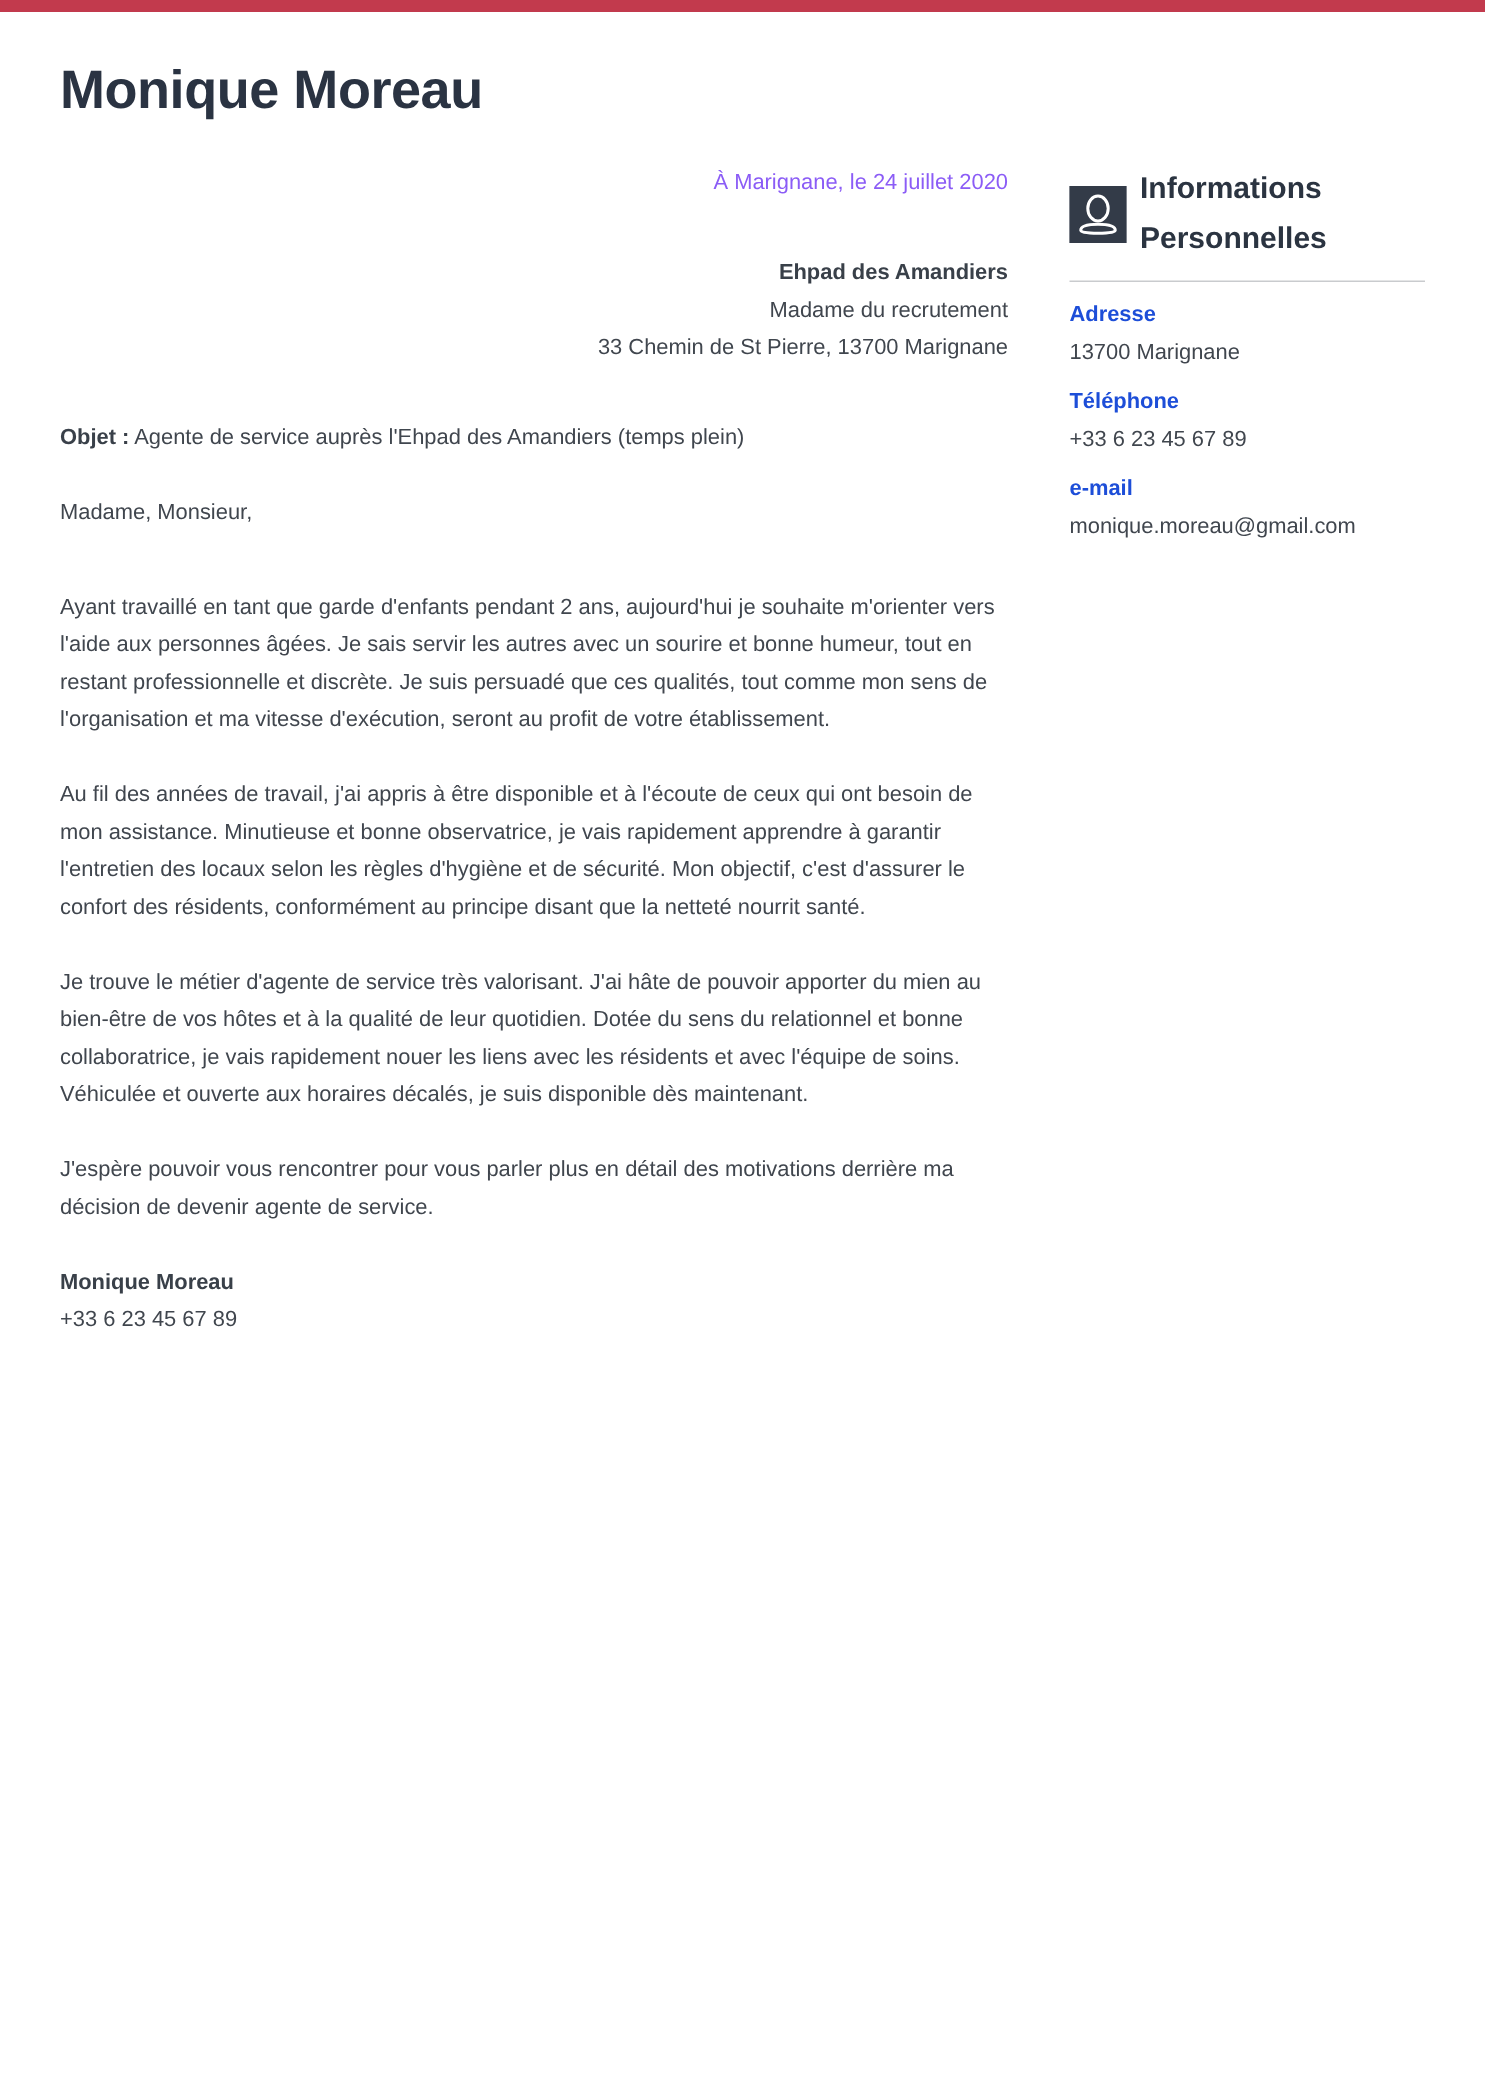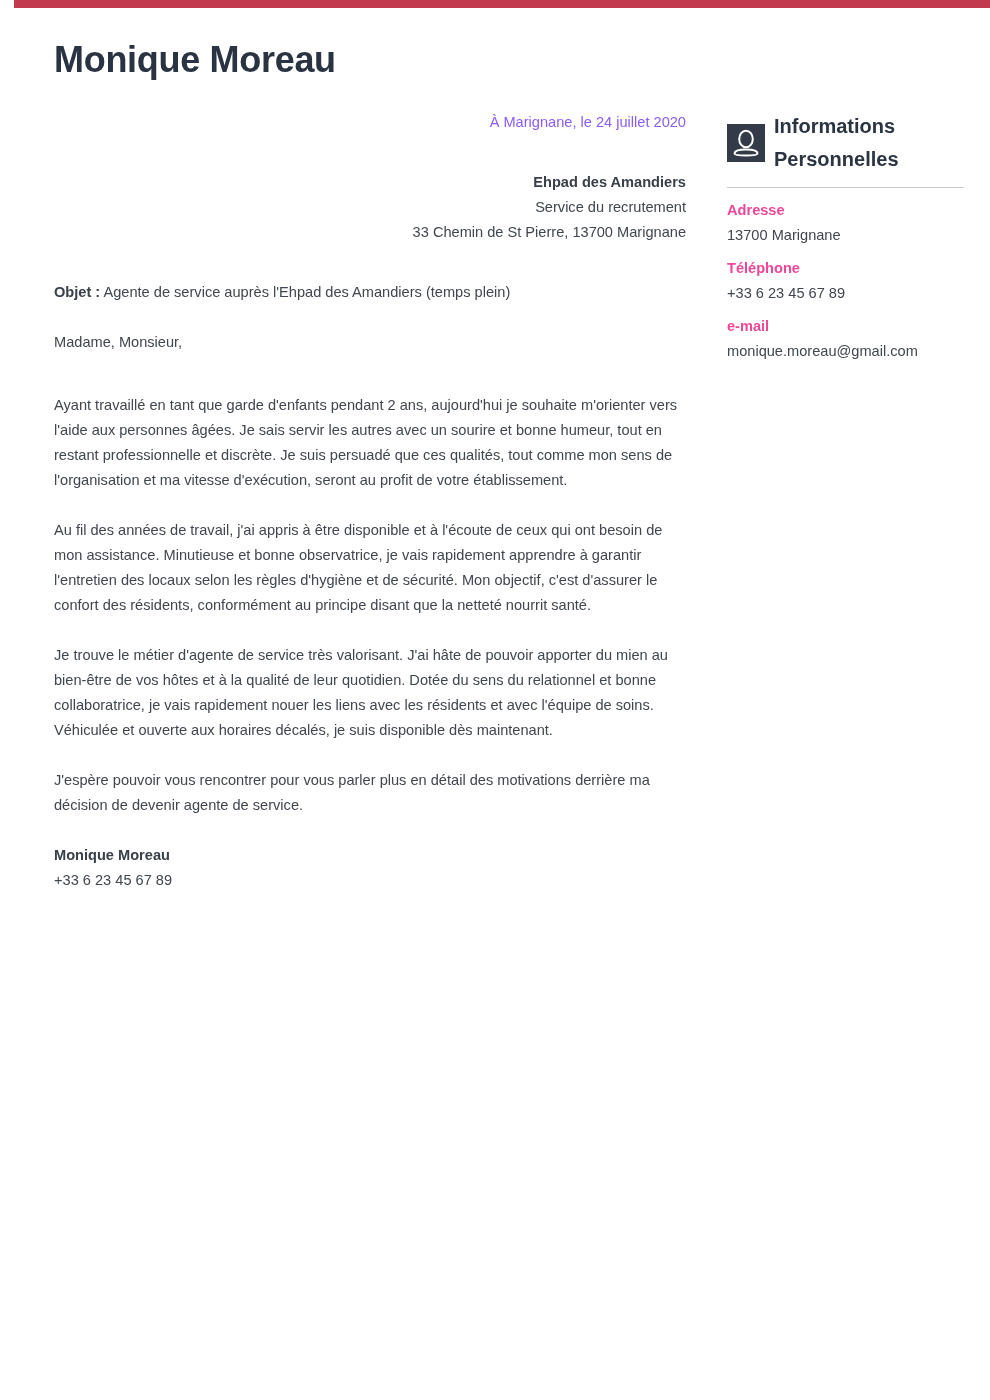--- a/index.html
+++ b/index.html
@@ -5,21 +5,21 @@
   * { margin: 0; padding: 0; box-sizing: border-box; }
   html, body { background: #ffffff; }
   body {
     width: 990px;
     height: 1400px;
     position: relative;
     font-family: "Liberation Sans", sans-serif;
     color: #40464e;
     overflow: hidden;
   }
-  .page { width: 990px; height: 1400px; background: #ffffff; padding-left: 14px; }
+  .page { width: 990px; height: 1400px; background: #ffffff; }
 
   .top-accent-bar {
     width: 100%;
     height: 8px;
   }
 
   .doc-title {
     margin: 30px 0 0 40px;
     font-size: 36px;
     line-height: 44px;
@@ -95,21 +95,21 @@
     border: none;
     border-top: 1px solid #c9cbce;
     margin: 11px 0 10px 0;
   }
 
   .side-section { margin-bottom: 8px; }
   .side-label {
     font-weight: 700;
     font-size: 14.6px;
     line-height: 25px;
-    color: #ec4899;
+    color: #1d4ed8;
   }
   .side-value {
     font-size: 14.6px;
     line-height: 25px;
     color: #40464e;
     word-wrap: break-word;
   }
 </style>
 </head>
 <body>
@@ -121,21 +121,21 @@
   <h1 class="doc-title">Monique Moreau</h1>
 
   <div class="content-row">
 
     <div class="main-col">
 
       <div class="date-line">À Marignane, le 24 juillet 2020</div>
 
       <div class="recipient-block">
         <div class="recipient-name">Ehpad des Amandiers</div>
-        <div>Service du recrutement</div>
+        <div>Madame du recrutement</div>
         <div>33 Chemin de St Pierre, 13700 Marignane</div>
       </div>
 
       <div class="subject-line">
         <span class="subject-label">Objet :</span><span> Agente de service auprès l'Ehpad des Amandiers (temps plein)</span>
       </div>
 
       <div class="salutation">Madame, Monsieur,</div>
 
       <p class="body-par">Ayant travaillé en tant que garde d'enfants pendant 2 ans, aujourd'hui je souhaite m'orienter vers l'aide aux personnes âgées. Je sais servir les autres avec un sourire et bonne humeur, tout en restant professionnelle et discrète. Je suis persuadé que ces qualités, tout comme mon sens de l'organisation et ma vitesse d'exécution, seront au profit de votre établissement.</p>

